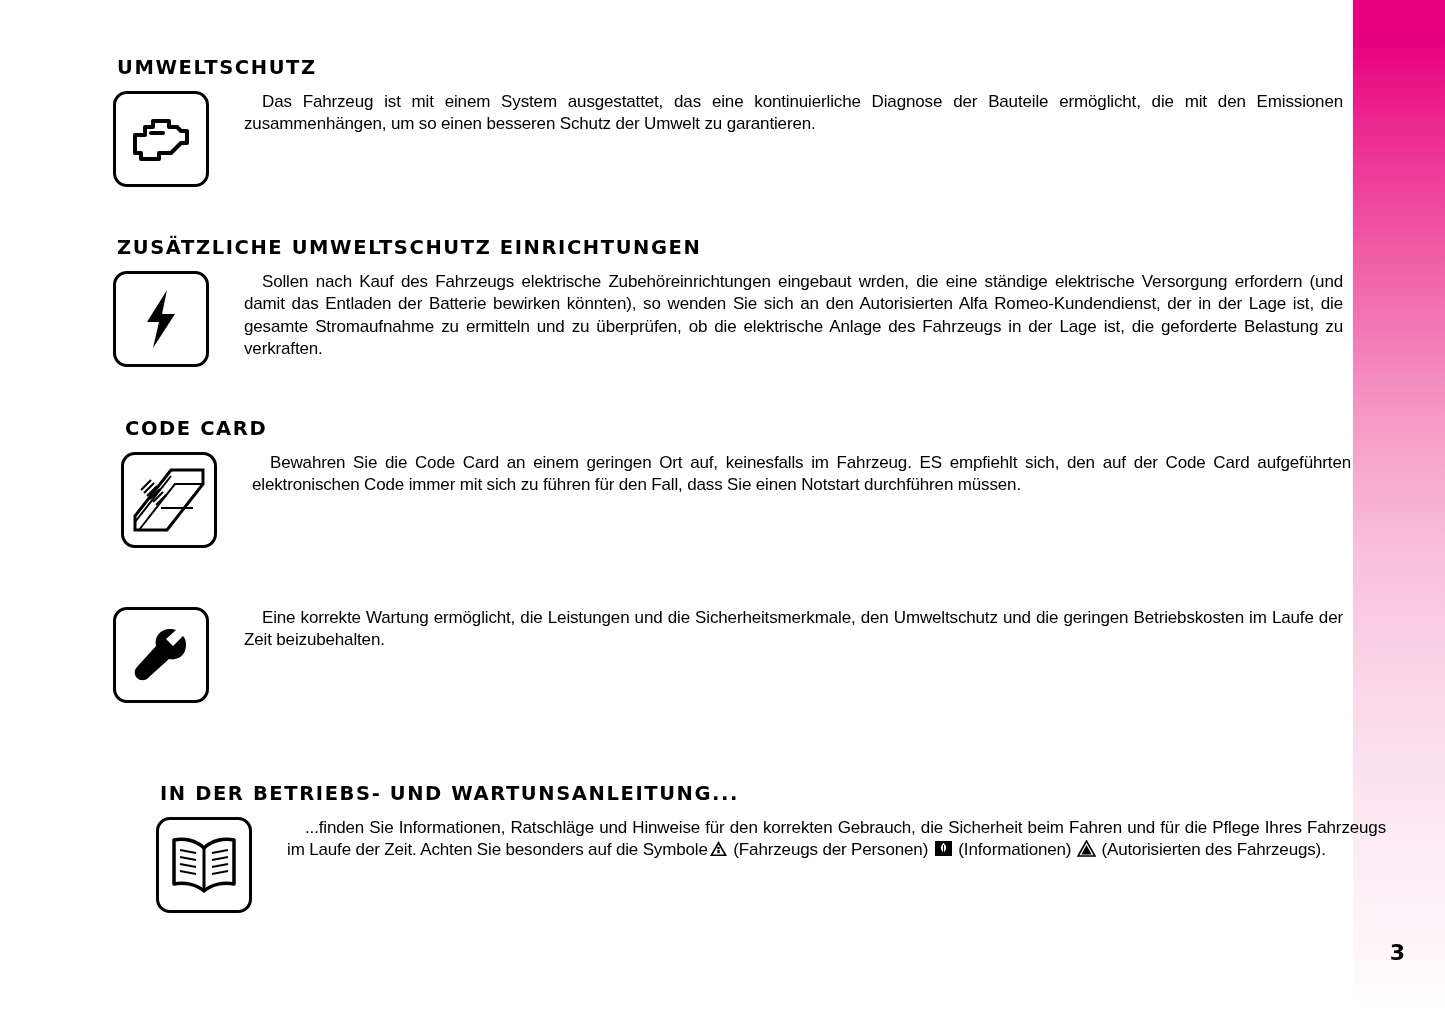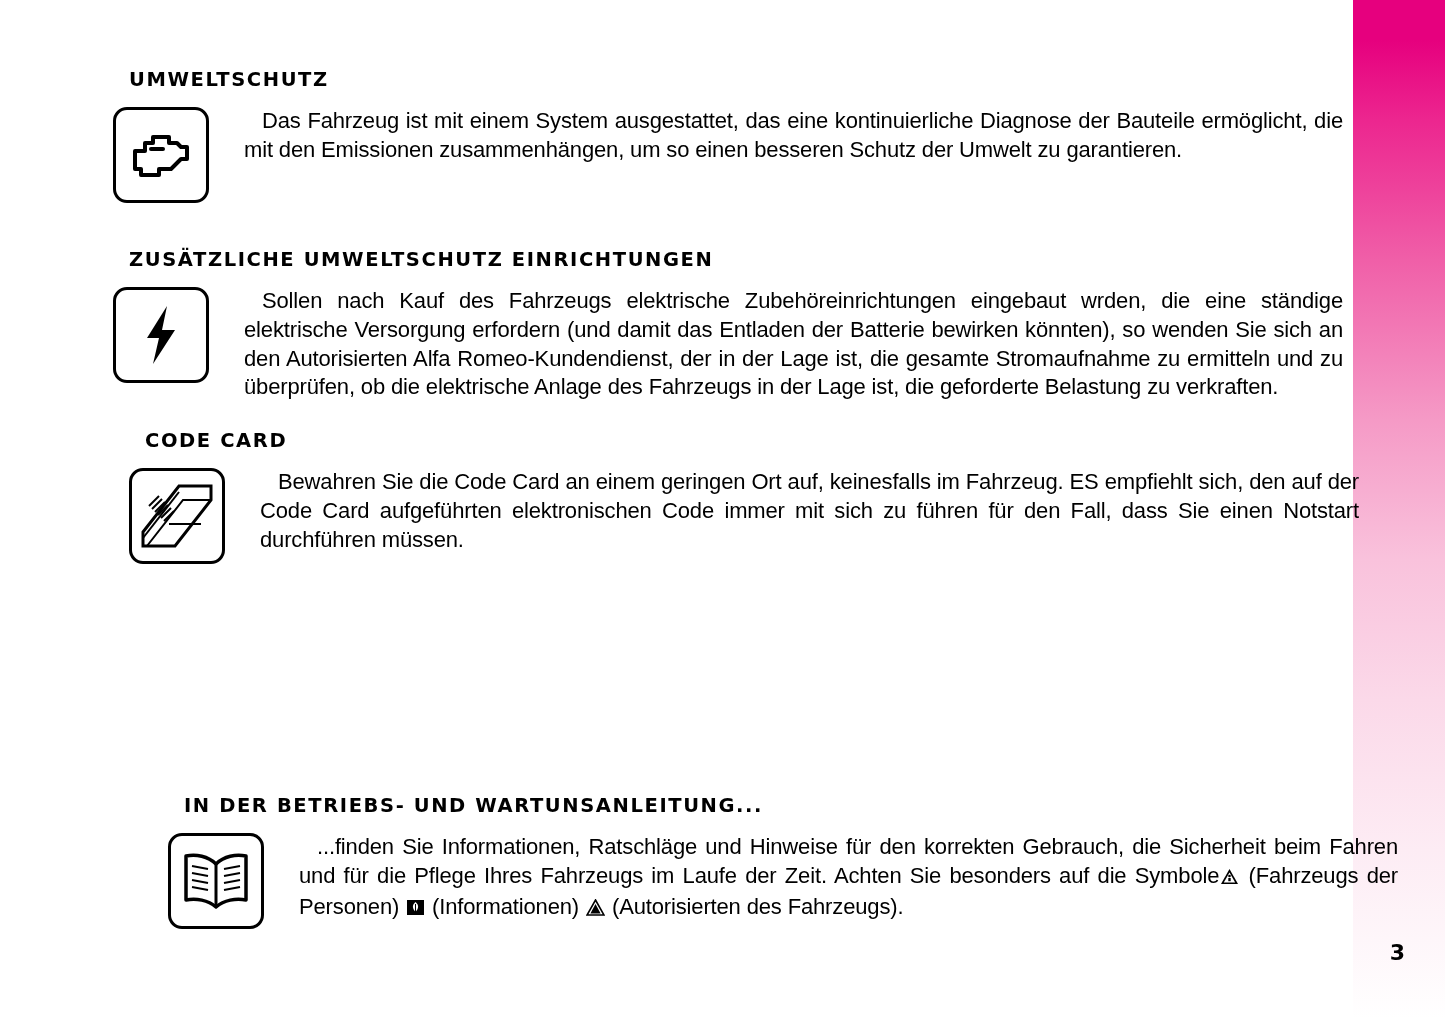--- a/index.html
+++ b/index.html
@@ -47,21 +47,21 @@
   }
   .section {
     margin-bottom: 0;
   }
   .sec-title {
     font-family: "DejaVu Sans", sans-serif;
     font-weight: bold;
     font-size: 19.5px;
     letter-spacing: 1.6px;
     color: #000000;
-    margin: 16px;
+    margin: 4px;
     padding: 0;
   }
   .sec-body {
     display: flex;
     align-items: flex-start;
     margin-top: 12px;
   }
   .icon-box {
     flex: 0 0 auto;
     width: 96px;
@@ -71,21 +71,21 @@
     box-sizing: border-box;
     margin-left: 0px;
     margin-right: 35px;
     display: flex;
     align-items: center;
     justify-content: center;
   }
   .sec-text {
     flex: 1 1 auto;
     font-family: "Liberation Sans", sans-serif;
-    font-size: 22px;
+    font-size: 17px;
     line-height: 1.31;
     color: #000;
     text-align: justify;
     letter-spacing: -0.15px;
   }
   .sec-text .indent {
     display: inline-block;
     width: 18px;
   }
   .inline-sym {
@@ -98,23 +98,23 @@
     right: 40px;
     bottom: 54px;
     font-family: "DejaVu Sans", sans-serif;
     font-weight: bold;
     font-size: 22px;
     color: #000;
   }
   
   #sec-0 { position:absolute; top: 52px; left: 0; width: 1230px; }
   #sec-1 { position:absolute; top: 232px; left: 0; width: 1230px; }
-  #sec-2 { position:absolute; top: 413px; left: 16px; width: 1230px; }
+  #sec-2 { position:absolute; top: 413px; left: 8px; width: 1230px; }
   #sec-3 { position:absolute; top: 595px; left: 0; width: 1230px; }
-  #sec-4 { position:absolute; top: 778px; left: 12px; width: 1230px; padding-left: 43px; }
+  #sec-4 { position:absolute; top: 778px; left: 0; width: 1230px; padding-left: 43px; }
 </style>
 </head>
 <body>
 
 <div class="page">
 
   <div class="side-stripe"></div>
 
   <div class="content">
 
@@ -160,20 +160,28 @@
                 <path d="M25 43 L35 33"></path>
             </g>
             <path d="M30 46 L62 46" stroke="#000" stroke-width="2"></path>
           </svg>
         </div>
         <div class="sec-text"><span class="indent"></span><span>Bewahren Sie die Code Card an einem geringen Ort auf, keinesfalls im Fahrzeug. ES empfiehlt sich, den auf der Code Card aufgeführten elektronischen Code immer mit sich zu führen für den Fall, dass Sie einen Notstart durchführen müssen.</span></div>
       </div>
     </div>
 
     <div class="section" id="sec-3">
+      <div class="sec-body">
+        <div class="icon-box">
+          <svg width="64" height="64" viewBox="0 0 64 64" aria-hidden="true">
+            <path d="M41 6 C31 6 25 14 27 23 L8 44 C5 47 5 52 8 55 C11 58 16 58 19 55 L40 36 C49 38 57 32 57 22 C57 18 56 15 54 13 L44 23 L37 16 L47 7 C45 6 43 6 41 6 Z" fill="#000"></path>
+          </svg>
+        </div>
+        <div class="sec-text"><span class="indent"></span><span>Eine korrekte Wartung ermöglicht, die Leistungen und die Sicherheitsmerkmale, den Umweltschutz und die geringen Betriebskosten im Laufe der Zeit beizubehalten.</span></div>
+      </div>
     </div>
 
     <div class="section" id="sec-4">
       <div class="sec-title">IN DER BETRIEBS- UND WARTUNSANLEITUNG...</div>
       <div class="sec-body">
         <div class="icon-box">
           <svg width="72" height="62" viewBox="0 0 72 62" aria-hidden="true">
             <path d="M36 14 C28 6 16 4 6 6 L6 50 C16 48 28 50 36 57 C44 50 56 48 66 50 L66 6 C56 4 44 6 36 14 Z" fill="none" stroke="#000" stroke-width="3.5" stroke-linejoin="round"></path>
             <path d="M36 14 L36 57" stroke="#000" stroke-width="3"></path>
             <g stroke="#000" stroke-width="2">

